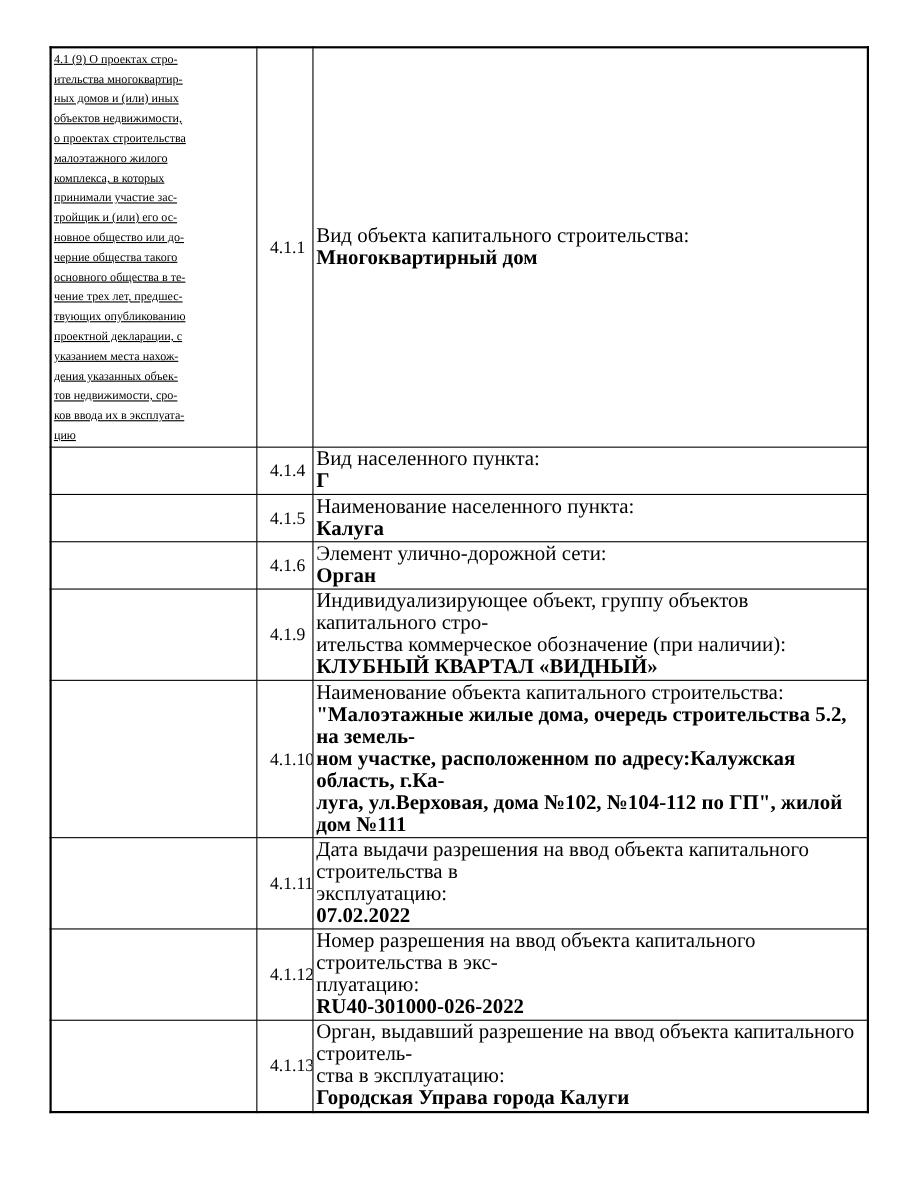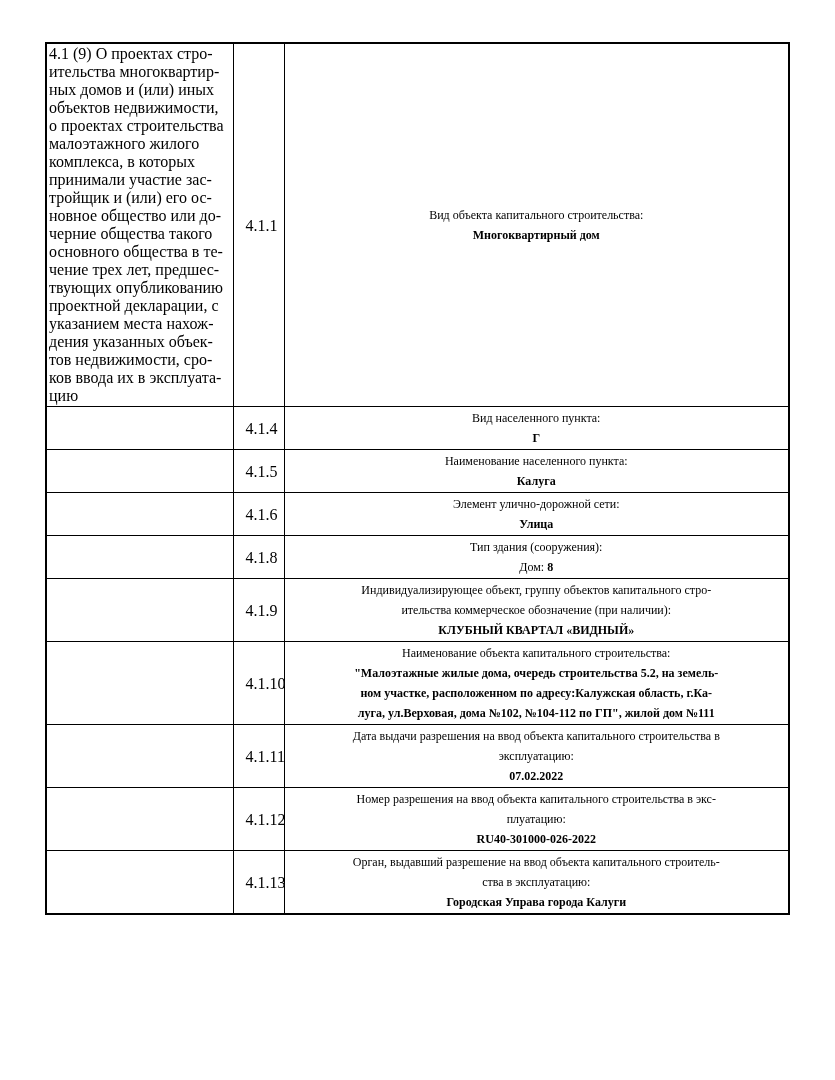--- a/index.html
+++ b/index.html
@@ -26,36 +26,36 @@
     border: 2px solid #000000;
   }
   table.decl td {
     border: 1px solid #000000;
     vertical-align: middle;
     overflow: hidden;
   }
   td.col-desc {
     vertical-align: top;
     padding: 1px 2px 1px 2px;
-    font-size: 16px;
+    font-size: 11px;
     line-height: 18px;
+    text-decoration: underline;
   }
   .desc {
     white-space: pre-line;
   }
   td.col-num {
     padding: 0 12px;
     font-size: 16px;
     line-height: 19px;
   }
   td.col-content {
     padding: 1px 3px;
-    font-size: 12px;
+    font-size: 19px;
     line-height: 20px;
-    text-align: center;
   }
   .field-label {
     white-space: pre-line;
   }
   .value-line {
     font-weight: bold;
     white-space: pre-line;
   }
   .value-prefix {
     font-weight: normal;
@@ -126,35 +126,25 @@
     </td>
   </tr>
 
   <tr>
     <td class="col-desc">
       <div class="desc"></div>
     </td>
     <td class="col-num">4.1.6</td>
     <td class="col-content">
       <div class="field-label">Элемент улично-дорожной сети:</div>
-      <div class="value-line"><span class="value-prefix"></span><span class="value">Улица</span></div>
-    </td>
-  </tr>
-
-
-  <tr>
-    <td class="col-desc">
-      <div class="desc"></div>
-    </td>
-    <td class="col-num">4.1.8</td>
-    <td class="col-content">
-      <div class="field-label">Тип здания (сооружения):</div>
-      <div class="value-line"><span class="value-prefix">Дом: </span><span class="value">8</span></div>
-    </td>
-  </tr>
+      <div class="value-line"><span class="value-prefix"></span><span class="value">Орган</span></div>
+    </td>
+  </tr>
+
+
 
   <tr>
     <td class="col-desc">
       <div class="desc"></div>
     </td>
     <td class="col-num">4.1.9</td>
     <td class="col-content">
       <div class="field-label">Индивидуализирующее объект, группу объектов капитального стро-
 ительства коммерческое обозначение (при наличии):</div>
       <div class="value-line"><span class="value-prefix"></span><span class="value">КЛУБНЫЙ КВАРТАЛ «ВИДНЫЙ»</span></div>

